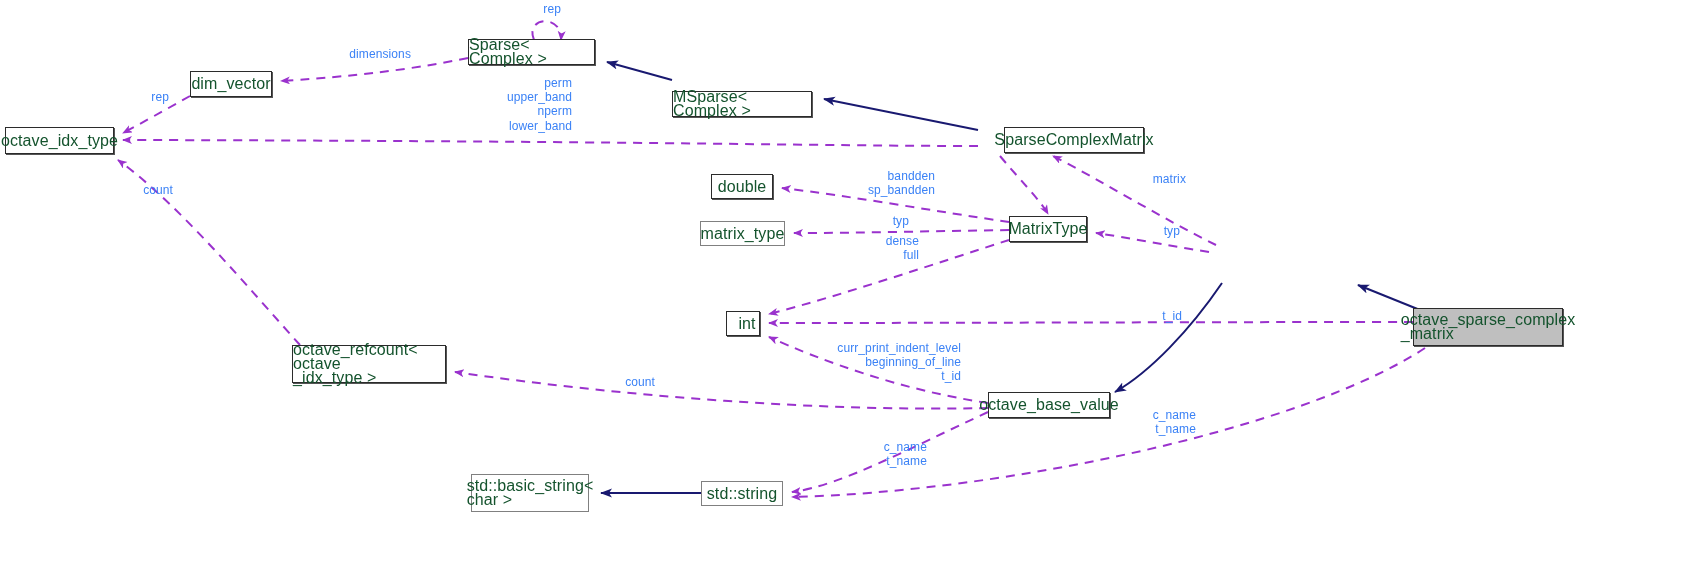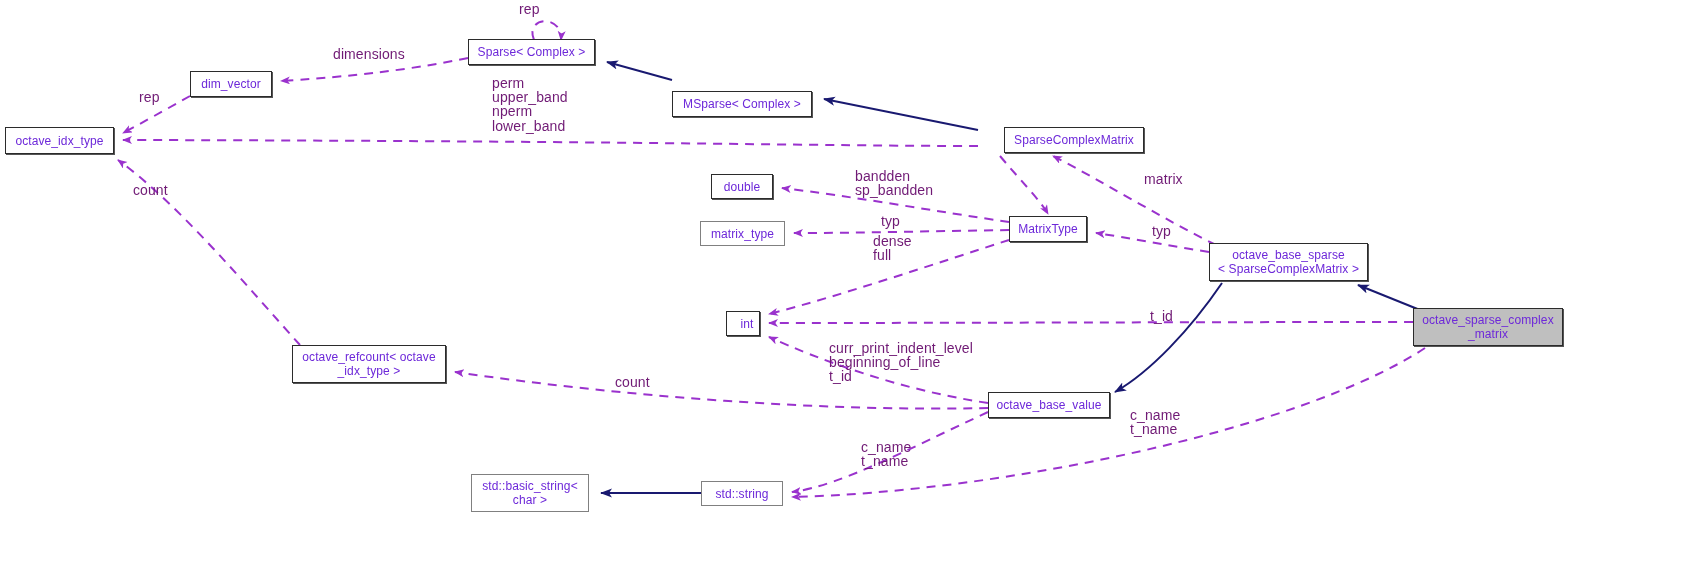--- a/index.html
+++ b/index.html
@@ -21,44 +21,44 @@
     top: 0;
     width: 1708px;
     height: 563px;
   }
   .node {
     position: absolute;
     box-sizing: border-box;
     display: flex;
     align-items: center;
     justify-content: center;
-    text-align: center;
-    font-size: 12px;
+    text-align: left;
+    font-size: 16px;
     line-height: 14px;
-    color: #6d28d9;
+    color: #14532d;
     background: #ffffff;
     border: 1px solid #808080;
     white-space: pre-line;
     letter-spacing: 0.1px;
   }
   .node.solid {
     border: 1px solid #2b2b2b;
     box-shadow: 1px 1px 0 0 #555555;
   }
   .node.highlight {
     background: #bfbfbf;
     border: 1px solid #2b2b2b;
     box-shadow: 1px 1px 0 0 #555555;
   }
   .edge-label {
     position: absolute;
-    font-size: 14px;
+    font-size: 12px;
     line-height: 14.2px;
-    color: #701a75;
-    text-align: left;
+    color: #3b82f6;
+    text-align: right;
     white-space: pre-line;
     background: transparent;
     letter-spacing: 0.1px;
   }
 </style>
 </head>
 <body>
 
 <div id="diagram-root">
 
@@ -130,22 +130,20 @@
   <div class="node solid" style="left:672px; top:71px;  width:140px; height:26px;margin-top:20px;">MSparse&lt; Complex &gt;</div>
 
   <div class="node solid" style="left:1004px; top:127px; width:140px; height:26px;">SparseComplexMatrix</div>
 
   <div class="node solid" style="left:711px; top:174px; width:62px;  height:25px;">double</div>
 
   <div class="node" style="left:700px; top:221px; width:85px;  height:25px;">matrix_type</div>
 
   <div class="node solid" style="left:1009px; top:216px; width:78px; height:26px;">MatrixType</div>
 
-  <div class="node solid" style="left:1209px; top:243px; width:159px; height:38px;">octave_base_sparse
-&lt; SparseComplexMatrix &gt;</div>
 
   <div class="node solid" style="left:726px; top:311px; width:34px;  height:25px;padding-left:8px;">int</div>
 
   <div class="node solid" style="left:292px; top:345px; width:154px; height:38px;">octave_refcount&lt; octave
 _idx_type &gt;</div>
 
   <div class="node highlight" style="left:1413px; top:308px; width:150px; height:38px;">octave_sparse_complex
 _matrix</div>
 
   <div class="node solid" style="left:988px; top:392px; width:122px; height:26px;">octave_base_value</div>

